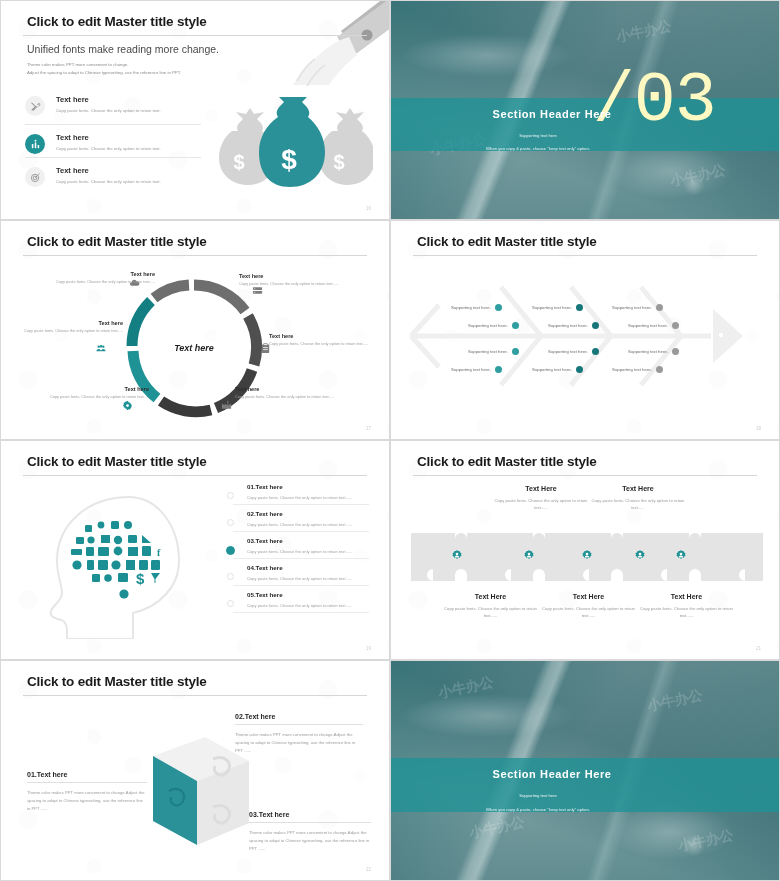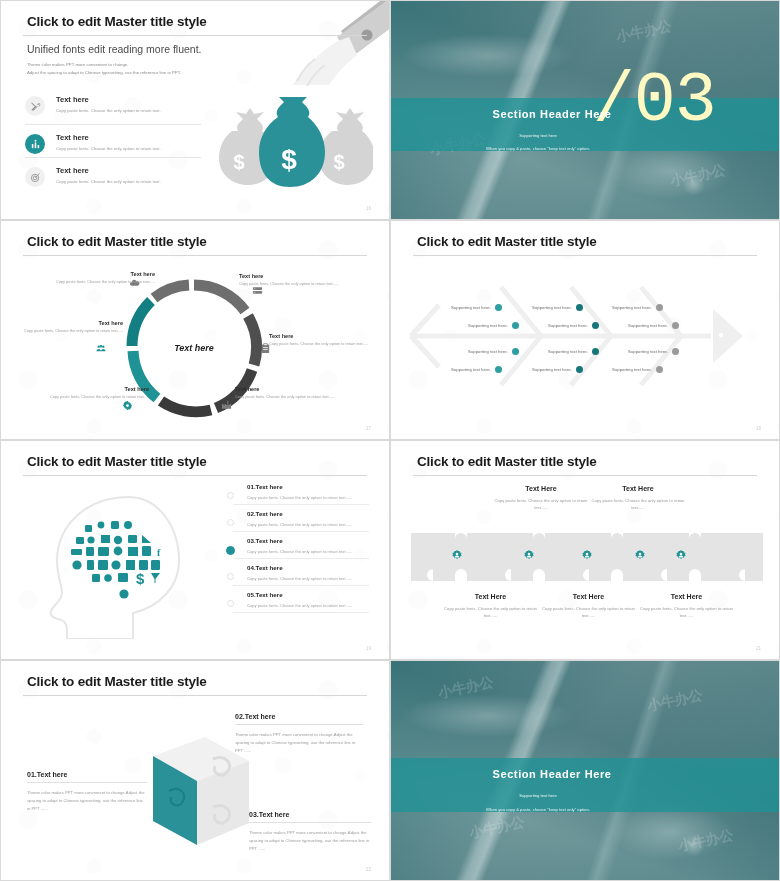--- a/index.html
+++ b/index.html
@@ -173,21 +173,21 @@
         <path d="M104 6 L118 26 L66 64 L52 44 Z" fill="#cfcfcf"></path>
         <circle cx="82" cy="42" r="5.5" fill="#9b9b9b"></circle>
         <path d="M64 44 C50 48 40 56 30 66 C22 74 14 82 8 92 L44 92 C52 80 62 70 72 62 Z" fill="#f2f2f2"></path>
         <path d="M30 66 C22 72 16 80 12 88" stroke="#e4e4e4" stroke-width="2" fill="none"></path>
         <path d="M40 72 C32 78 26 86 22 93" stroke="#e4e4e4" stroke-width="2" fill="none"></path>
       </svg>
     </div>
 
     <div class="stitle">Click to edit Master title style</div>
     <div class="trule"></div>
-    <div class="s1-sub">Unified fonts edit reading more fluent.</div>
+    <div class="s1-sub">Unified fonts make reading more change.</div>
     <div class="s1-desc">
       <div>Theme color makes PPT more convenient to change.</div>
       <div>Adjust the spacing to adapt to Chinese typesetting, use the reference line in PPT.</div>
     </div>
 
     <div class="s1-list">
       <div class="s1-row">
         <div class="s1-ic">
           <svg width="11" height="11" viewBox="0 0 24 24" fill="currentColor">
             <path d="M4 3l7 7-1.5 1.5L2.5 4.5 4 3zm15.2 1.2l-3.4 3.4 1.6 1.6 3.4-3.4a4 4 0 01-5.3 5.1L6 19.4 7.6 21l9.5-9.5a4 4 0 005.1-5.3z"></path>

